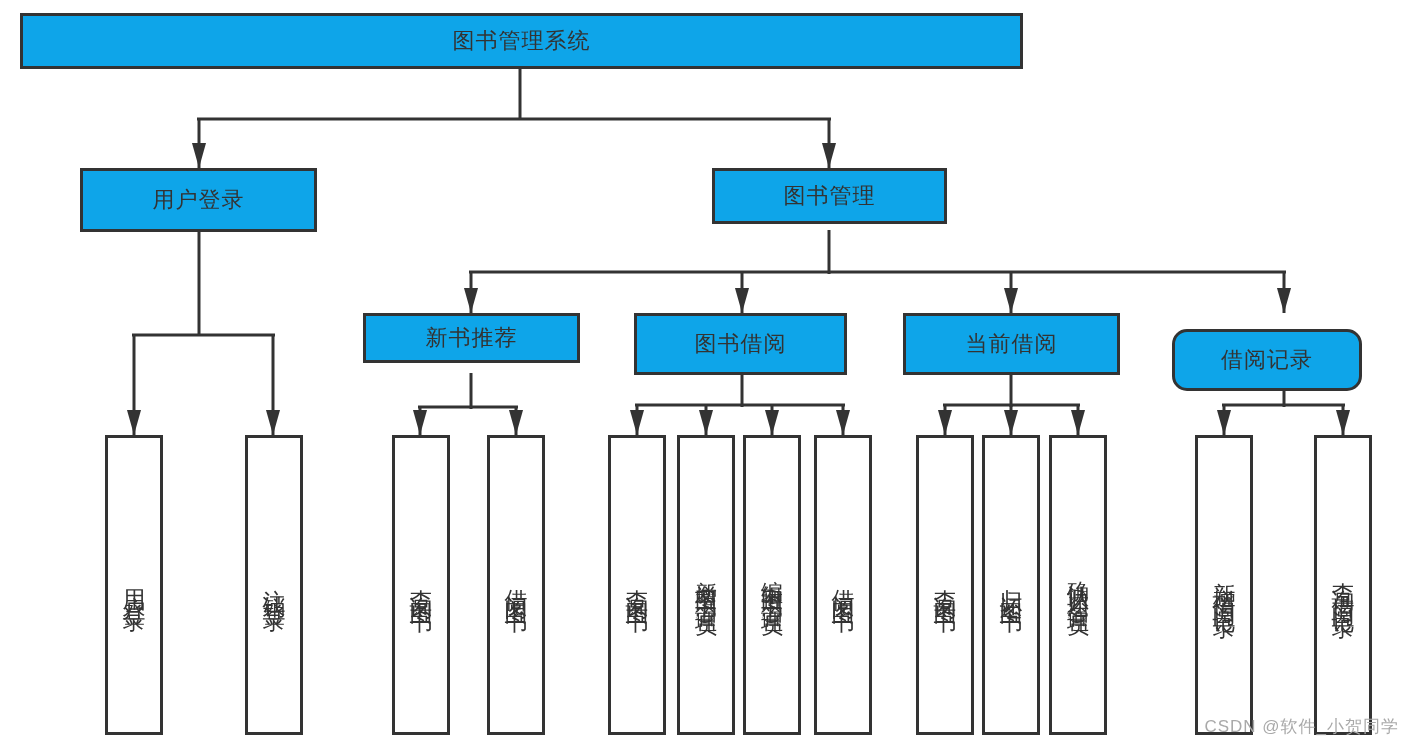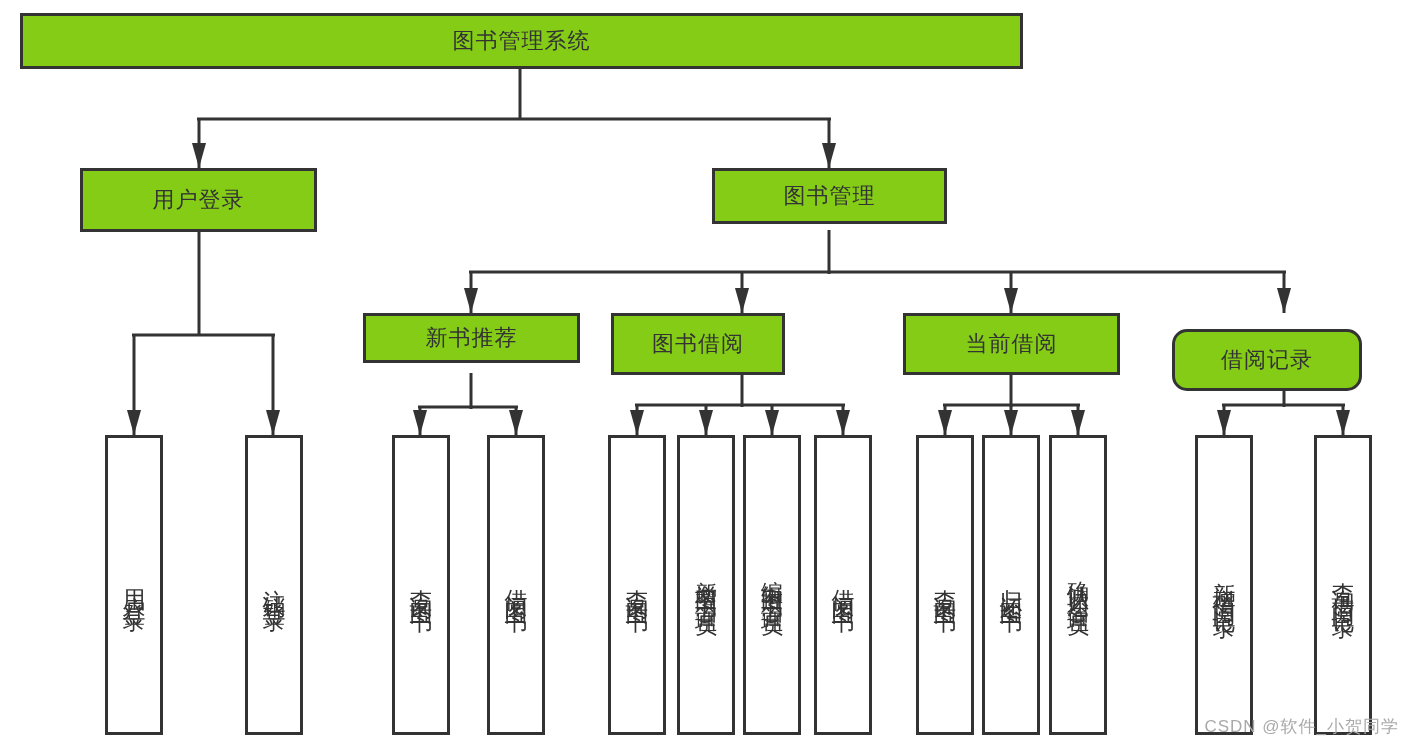--- a/index.html
+++ b/index.html
@@ -15,21 +15,21 @@
     position: absolute;
     left: 0; top: 0;
     width: 1405px; height: 747px;
     pointer-events: none;
   }
   svg.connectors line { stroke: #333333; stroke-width: 3; }
   .node {
     position: absolute;
     box-sizing: border-box;
     border: 3px solid #333333;
-    background: #84cc16;
+    background: #0ea5e9;
     display: flex;
     align-items: center;
     justify-content: center;
     font-size: 22px;
     color: #333333;
     letter-spacing: 1px;
     white-space: nowrap;
   }
   .leaf {
     position: absolute;
@@ -112,21 +112,21 @@
     <line x1="1224" y1="404" x2="1224" y2="435" marker-end="url(#ah)"></line>
     <line x1="1343" y1="404" x2="1343" y2="435" marker-end="url(#ah)"></line>
   </svg>
 
   <div class="node" style="left:20px; top:13px; width:1003px; height:56px;">图书管理系统</div>
 
   <div class="node" style="left:80px; top:168px; width:237px; height:64px;">用户登录</div>
   <div class="node" style="left:712px; top:168px; width:235px; height:56px;">图书管理</div>
 
   <div class="node" style="left:363px; top:313px; width:217px; height:50px;">新书推荐</div>
-  <div class="node" style="left:611px; top:313px; width:174px; height:62px;">图书借阅</div>
+  <div class="node" style="left:634px; top:313px; width:213px; height:62px;">图书借阅</div>
   <div class="node" style="left:903px; top:313px; width:217px; height:62px;">当前借阅</div>
   <div class="node" style="left:1172px; top:329px; width:190px; height:62px;border-radius:15px;">借阅记录</div>
 
   <div class="leaf" style="left:105px;">用户登录</div>
   <div class="leaf" style="left:245px;">注销登录</div>
 
   <div class="leaf" style="left:392px;">查询图书</div>
   <div class="leaf" style="left:487px;">借阅图书</div>
 
   <div class="leaf" style="left:608px;">查询图书</div>

